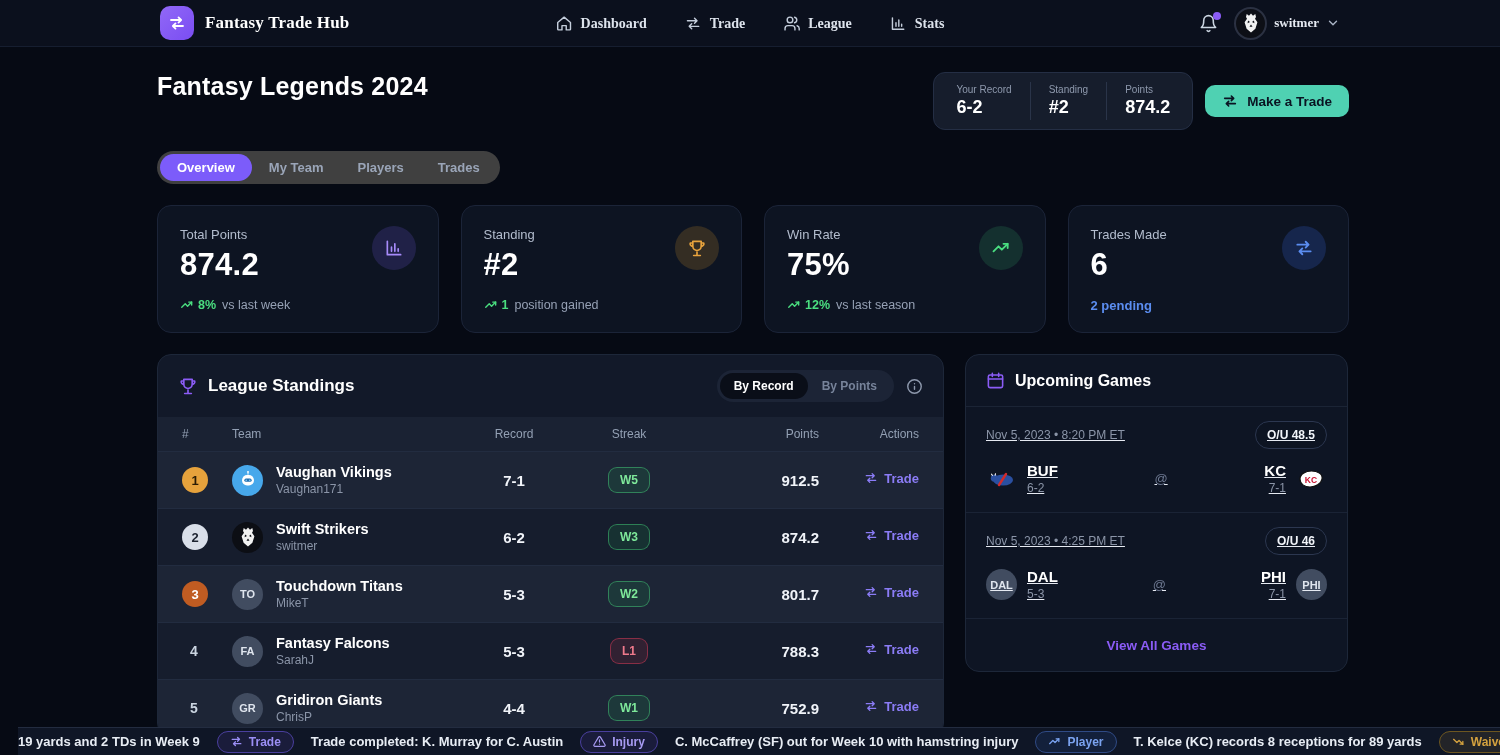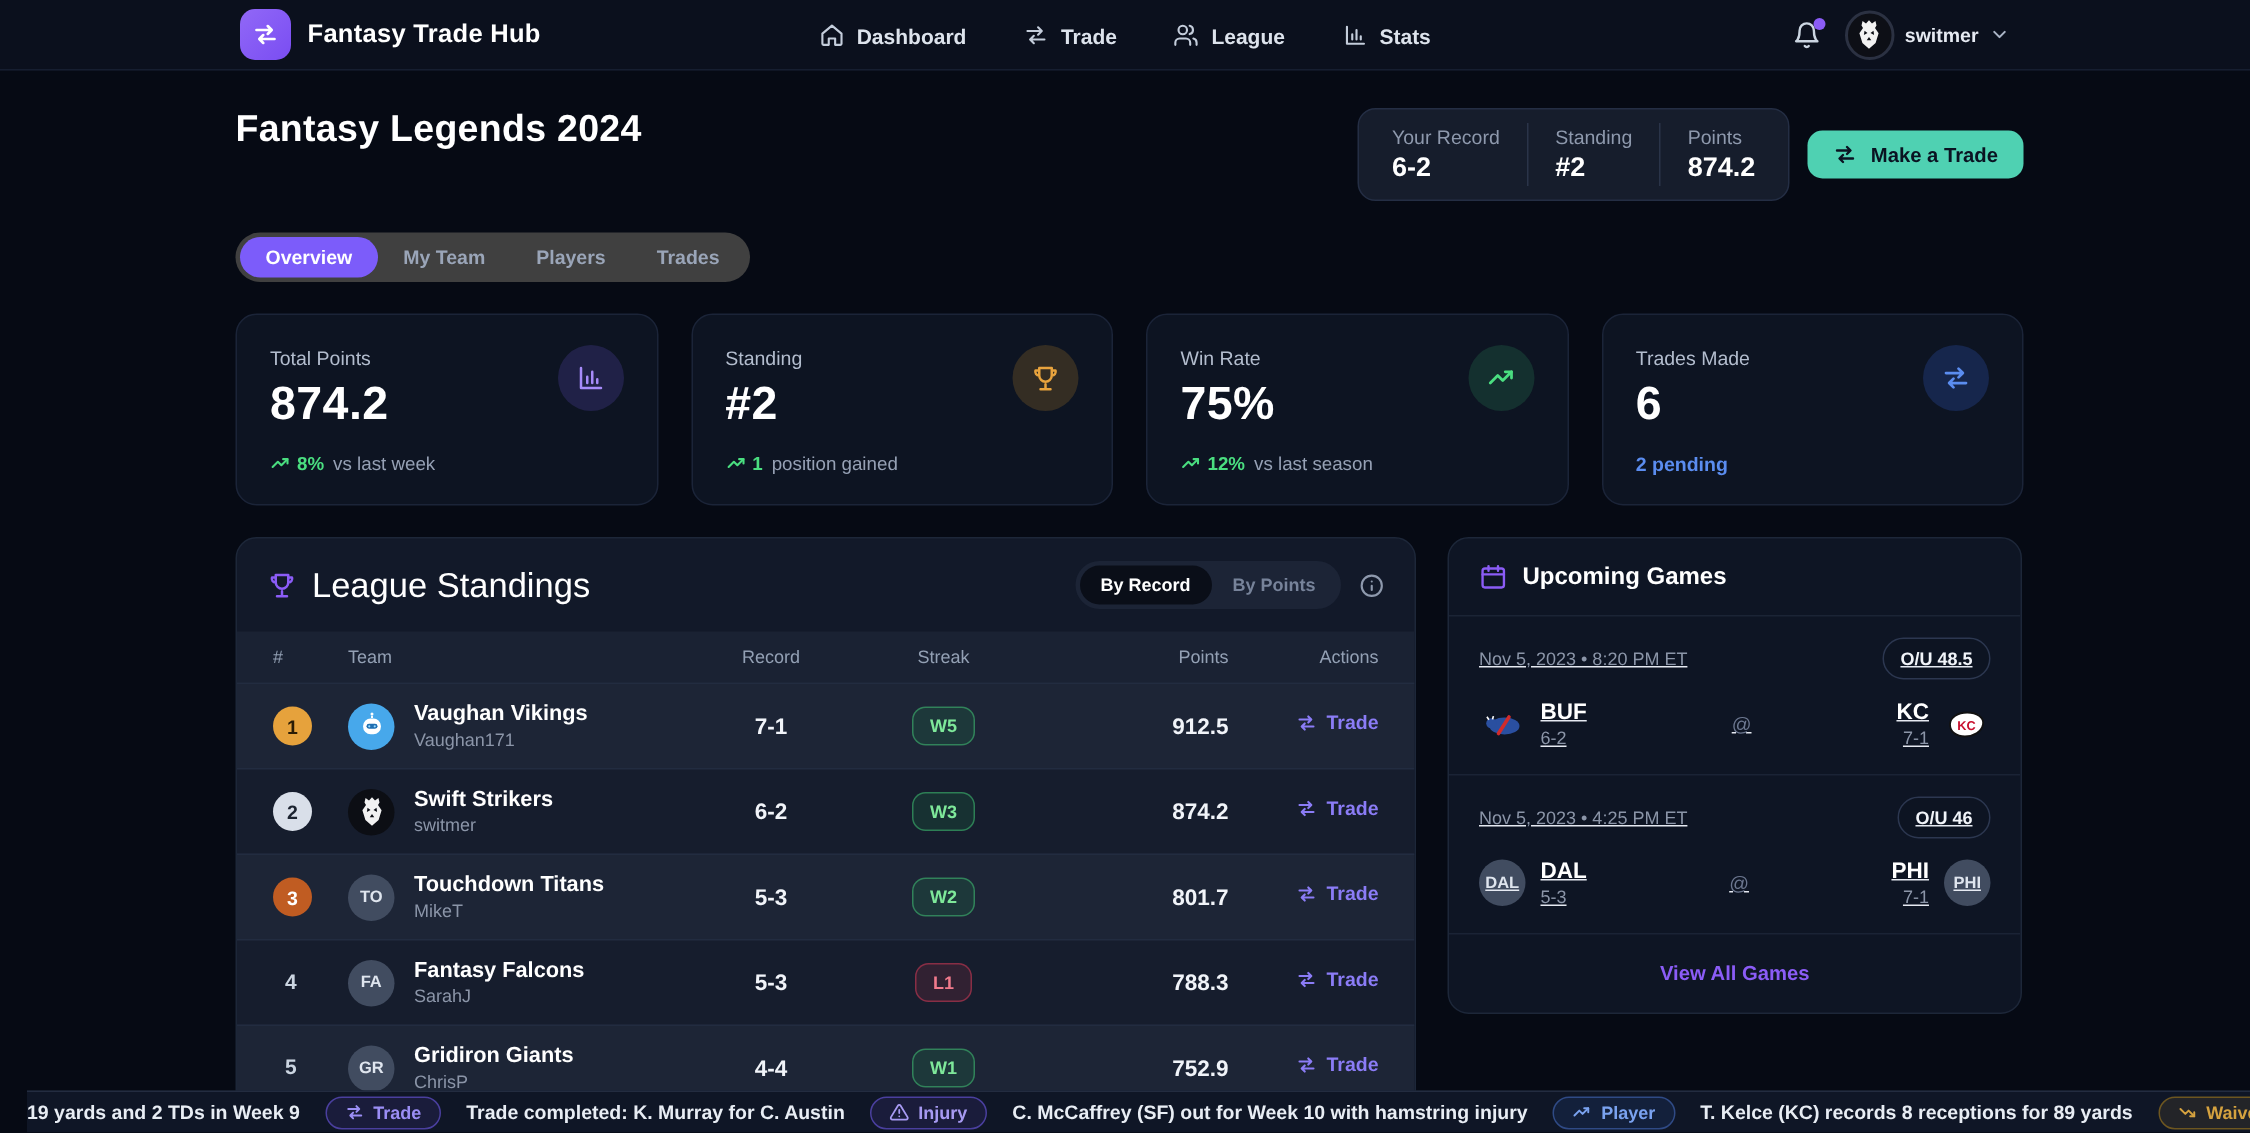--- a/index.html
+++ b/index.html
@@ -13,20 +13,21 @@
   svg { display: block; }
 
   
   .topnav {
     height: 47px;
     background: #0b101d;
     border-bottom: 1px solid #161e30;
     display: flex; 
     padding: 0 160px;
     position: relative;
+    font-family: Liberation Serif, serif;
   }
   .brand { display: flex; align-items: center; gap: 11px; }
   .brand-icon {
     width: 34px; height: 34px; border-radius: 10px;
     background: linear-gradient(135deg, #9168f7, #7a4df2);
     display: flex; align-items: center; justify-content: center;
   }
   .brand-title { font-size: 17px; font-weight: 800; color: #fff; letter-spacing: .2px; }
   .nav-center {
     position: absolute; left: 50%; top: 0; transform: translateX(-50%);
@@ -58,21 +59,21 @@
     padding: 3px 11px; border-radius: 999px;
   }
   .week-label { font-size: 12.5px; color: #aab4c6; margin-left: 3px; }
   .header-right { margin-left: auto; display: flex; align-items: center; gap: 12px; }
   .summary-card {
     background: #161d2c; border: 1px solid #242e44; border-radius: 12px;
     display: flex; align-items: stretch; padding: 9px 4px;
   }
   .summary-cell { padding: 2px 18px; }
   .summary-cell + .summary-cell { border-left: 1px solid #2a3449; }
-  .summary-label { font-size: 13px; color: #8e99ad; }
+  .summary-label { font-size: 10px; color: #8e99ad; }
   .summary-value { font-size: 18px; font-weight: 800; color: #fff; margin-top: 2px; }
   .cta-button {
     display: flex; align-items: center; gap: 9px;
     background: #4fd1b2; color: #0a1322;
     border: none; border-radius: 10px; padding: 8px 17px;
     font-size: 13.5px; font-weight: 700; font-family: inherit; cursor: pointer;
   }
 
   
   .tabs { display: inline-flex; background: #404040; border-radius: 999px; padding: 3px; margin-top: 21px; }
@@ -102,21 +103,21 @@
 
   
   .main-cols { display: flex; gap: 21px; margin-top: 21px; align-items: flex-start; }
 
   
   .standings-card {
     width: 787px; background: #121929; border: 1px solid #1d2739;
     border-radius: 14px; overflow: hidden;
   }
   .standings-header { display: flex; align-items: center; padding: 15px 20px; }
-  .standings-title { font-size: 23px; font-weight: 400; color: #fff; margin-left: 10px; }
+  .standings-title { font-size: 17px; font-weight: 700; color: #fff; margin-left: 10px; }
   .standings-header-right { margin-left: auto; display: flex; align-items: center; gap: 12px; }
   .seg-toggle { display: flex; background: #1c2436; border-radius: 999px; padding: 3px; }
   .seg { font-size: 12px; font-weight: 700; padding: 6px 14px; border-radius: 999px; color: #77839a; cursor: pointer; }
   .seg.active { background: #0a0e18; color: #fff; }
   .info-btn { color: #8e99ad; cursor: pointer; }
 
   .tbl-head {
     display: grid; grid-template-columns: 50px 1fr 110px 120px 130px 100px;
     padding: 10px 24px; background: #1a2233; font-size: 12px; color: #93a0b4;
     align-items: center;

